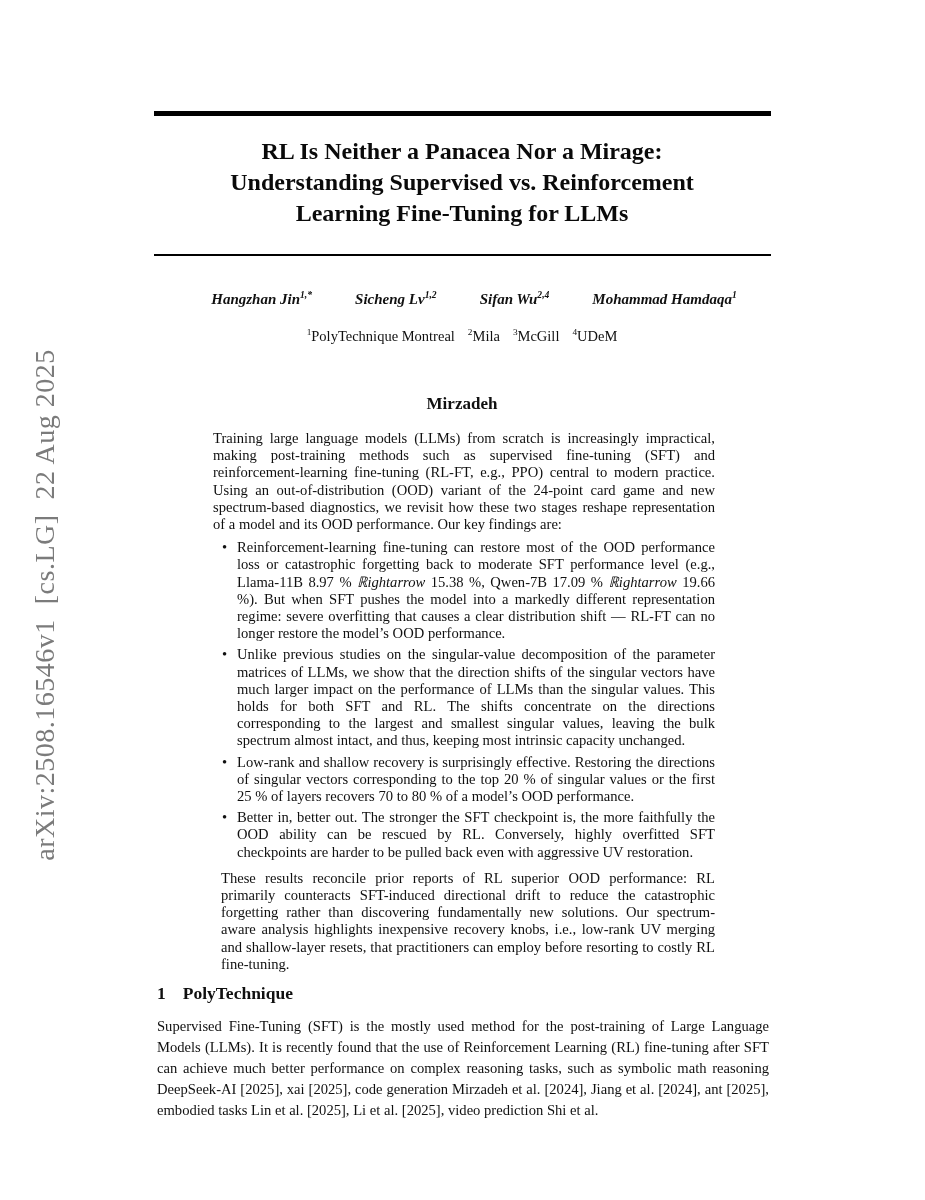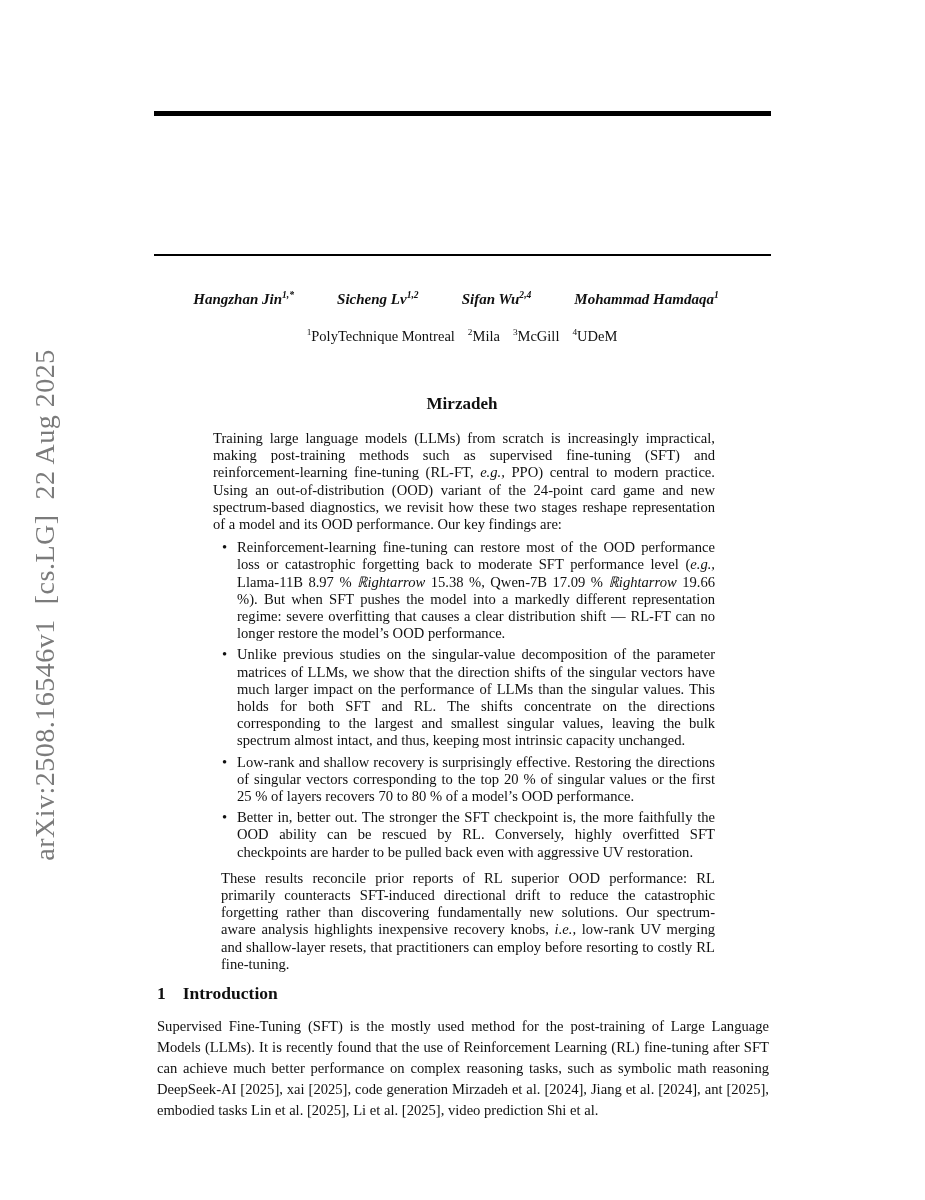--- a/index.html
+++ b/index.html
@@ -39,21 +39,21 @@
     font-weight: bold;
     font-size: 24px;
     line-height: 31px;
     white-space: pre-line;
     color: #0a0a0a;
   }
 
   
   .authors-row {
     position: absolute;
-    left: 106px; top: 291px;
+    left: 124px; top: 291px;
     width: 700px;
     display: flex;
     justify-content: center;
     gap: 43px;
     font-weight: bold;
     font-style: italic;
     font-size: 15px;
     white-space: nowrap;
   }
   .affiliations-row {
@@ -94,21 +94,21 @@
     position: relative;
     padding-left: 24px;
     margin-bottom: 4px;
   }
   .bullet-glyph {
     position: absolute;
     left: 9px; top: 0;
   }
   .closing-para { margin-top: 9px; margin-left: 8px; }
 
-  .seg-i { font-style: italic; }
+  .seg-i { }
   .seg-bb { font-style: italic; font-family: Liberation Serif, serif; }
 
   
   .section-heading {
     position: absolute;
     left: 157px; top: 983px;
     font-weight: bold;
     font-size: 17.5px;
   }
   .section-number { margin-right: 17px; }
@@ -136,20 +136,23 @@
 </style>
 </head>
 <body>
 
 <div class="page">
 
   <div class="arxiv-watermark">arXiv:2508.16546v1  [cs.LG]  22 Aug 2025</div>
 
   <div class="rule-thick"></div>
 
+  <div class="paper-title">RL Is Neither a Panacea Nor a Mirage:
+Understanding Supervised vs. Reinforcement
+Learning Fine-Tuning for LLMs</div>
 
   <div class="rule-thin"></div>
 
   <div class="authors-row">
     <span><span>Hangzhan Jin</span><span class="sup">1,*</span></span>
     <span><span>Sicheng Lv</span><span class="sup">1,2</span></span>
     <span><span>Sifan Wu</span><span class="sup">2,4</span></span>
     <span><span>Mohammad Hamdaqa</span><span class="sup">1</span></span>
   </div>
 
@@ -181,18 +184,18 @@
       <div class="bullet-item">
         <span class="bullet-glyph">•</span>
         <span><span>Better in, better out. The stronger the SFT checkpoint is, the more faithfully the OOD ability can be rescued by RL. Conversely, highly overfitted SFT checkpoints are harder to be pulled back even with aggressive UV restoration.</span></span>
       </div>
     </div>
 
     <div class="abs-para closing-para"><span>These results reconcile prior reports of RL superior OOD performance: RL primarily counteracts SFT-induced directional drift to reduce the catastrophic forgetting rather than discovering fundamentally new solutions. Our spectrum-aware analysis highlights inexpensive recovery knobs, </span><span class="seg-i">i.e.,</span><span> low-rank UV merging and shallow-layer resets, that practitioners can employ before resorting to costly RL fine-tuning.</span></div>
   </div>
 
   <div class="section-heading">
-    <span class="section-number">1</span><span>Introduction</span>
+    <span class="section-number">1</span><span>PolyTechnique</span>
   </div>
 
   <div class="intro-paragraph">Supervised Fine-Tuning (SFT) is the mostly used method for the post-training of Large Language Models (LLMs). It is recently found that the use of Reinforcement Learning (RL) fine-tuning after SFT can achieve much better performance on complex reasoning tasks, such as symbolic math reasoning DeepSeek-AI [2025], xai [2025], code generation Mirzadeh et al. [2024], Jiang et al. [2024], ant [2025], embodied tasks Lin et al. [2025], Li et al. [2025], video prediction Shi et al.</div>
 
 </div>
 
 </body></html>

